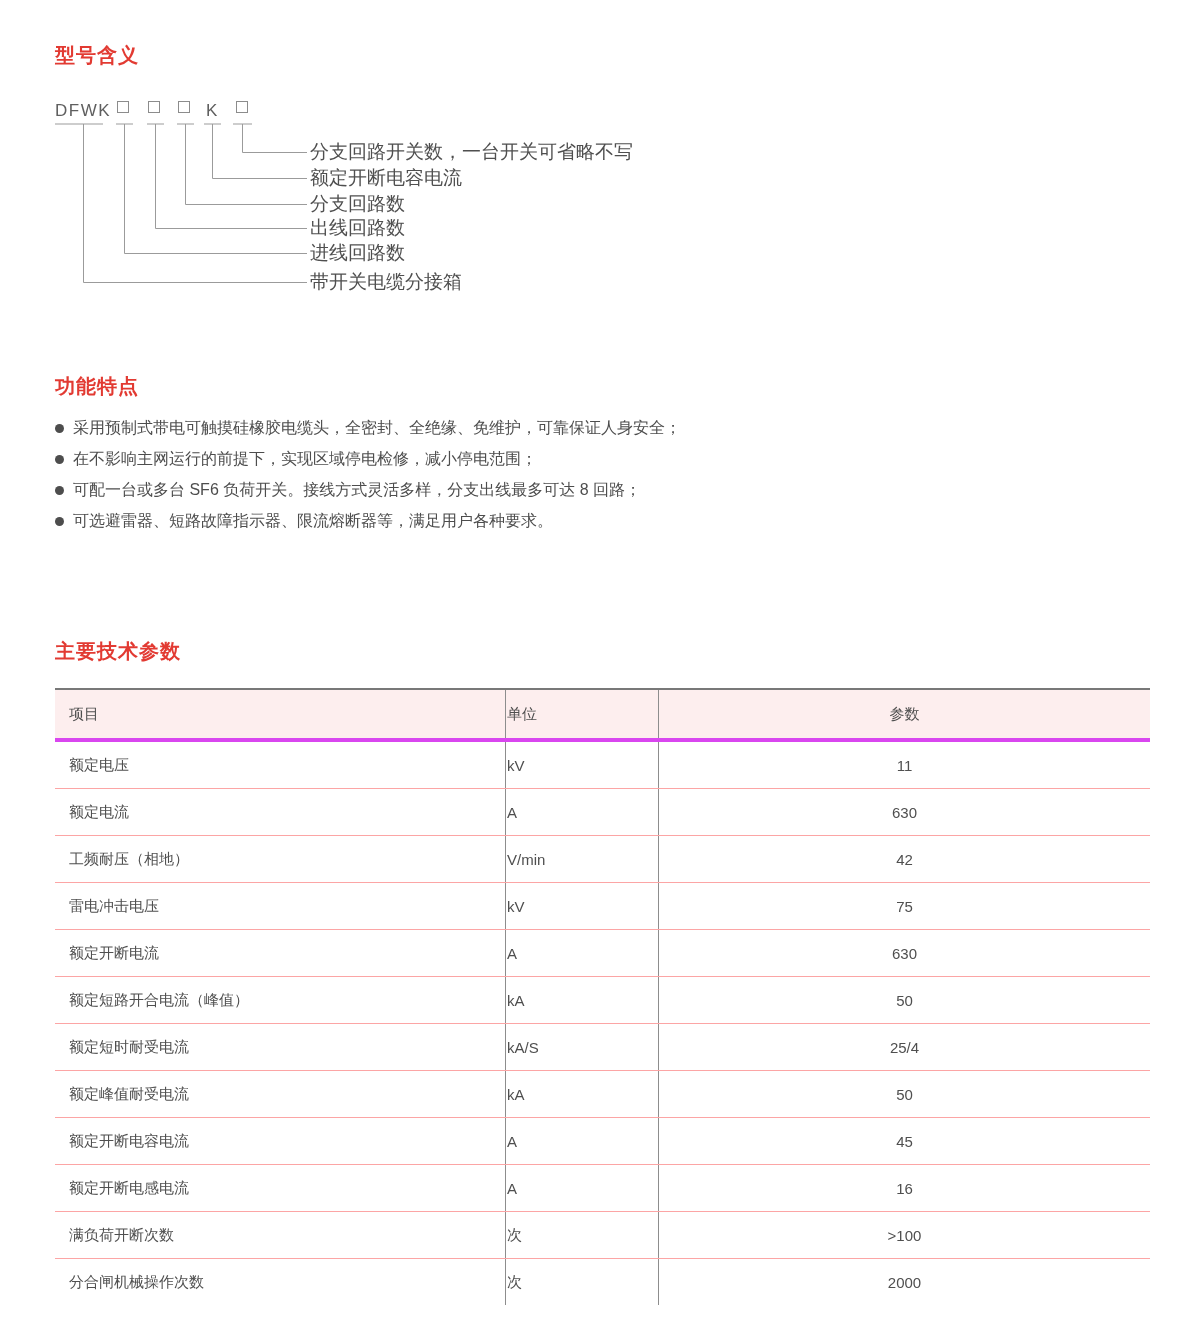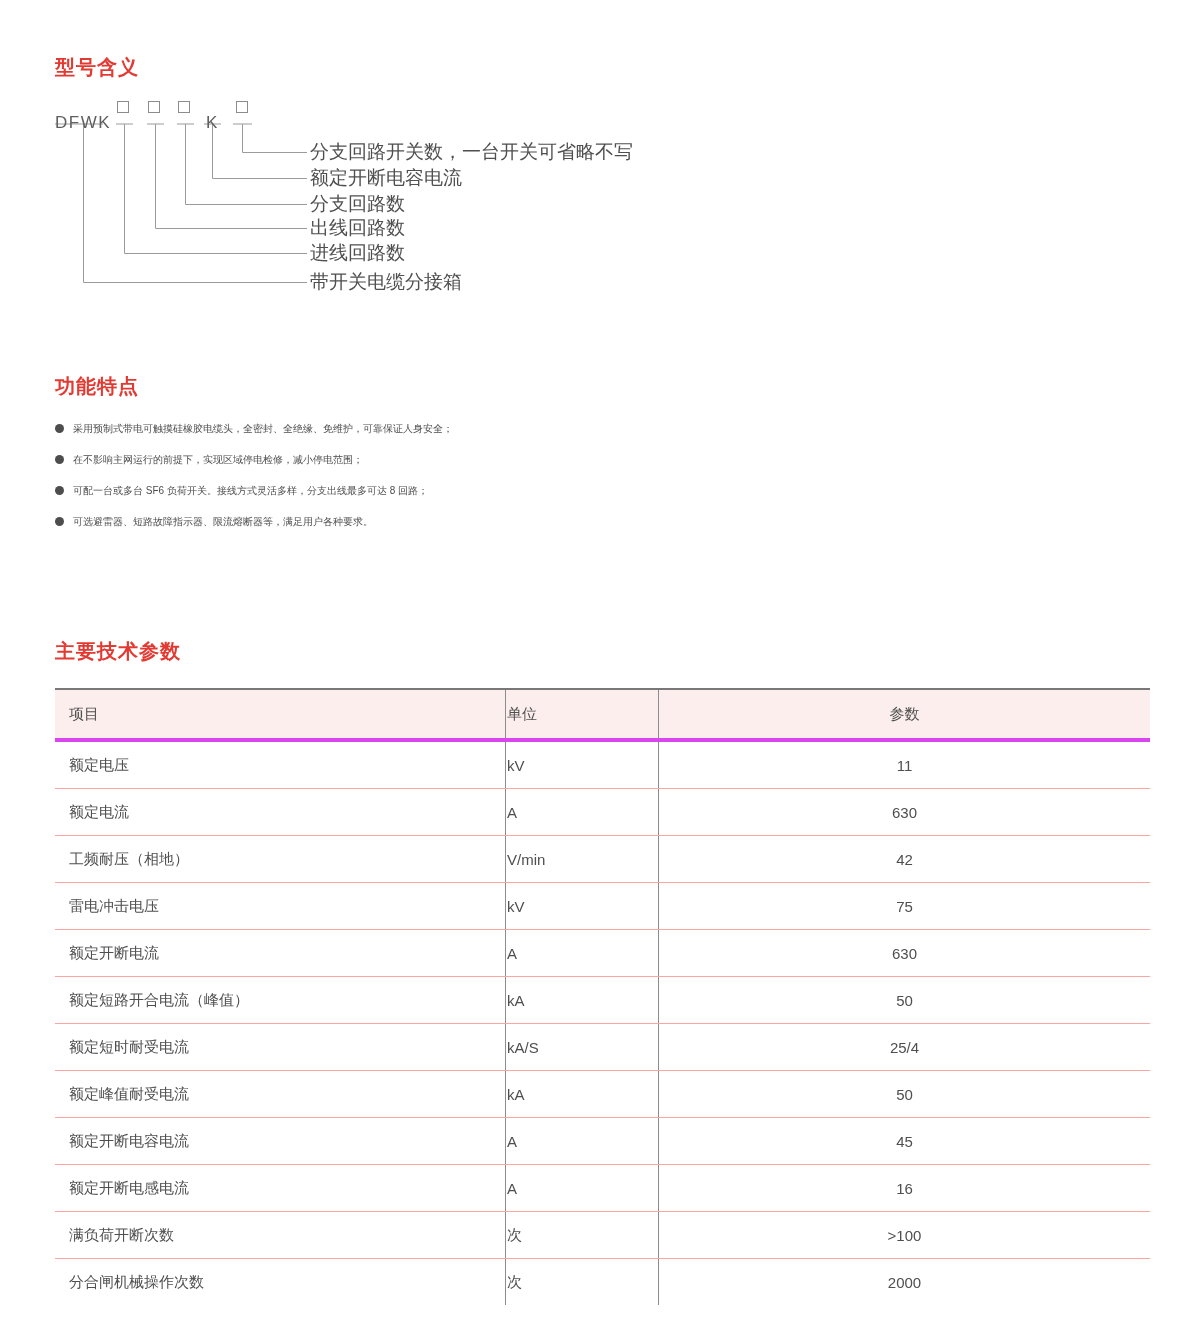--- a/index.html
+++ b/index.html
@@ -6,31 +6,31 @@
   .page{
     position:relative;width:1200px;height:1337px;background:#ffffff;overflow:hidden;
     font-family:"Liberation Sans","DejaVu Sans",sans-serif;color:#4f4f4f;
   }
   .sec-title{
     position:absolute;left:55px;margin:0;
     font-size:20px;font-weight:bold;color:#e23a32;letter-spacing:1px;white-space:nowrap;
   }
   
   .diagram{position:absolute;left:55px;top:97px;width:780px;height:205px;}
-  .code{position:absolute;top:16px;font-size:17px;color:#5f5f5f;letter-spacing:1.5px;white-space:nowrap;}
+  .code{position:absolute;top:4px;font-size:17px;color:#5f5f5f;letter-spacing:1.5px;white-space:nowrap;}
   .code-prefix{left:0;}
   .code-k{left:151px;}
   .pbox{position:absolute;top:4px;width:10px;height:10px;border:1.5px solid #8c8c8c;background:#fff;}
   .connectors{position:absolute;left:0;top:0;}
   .dlabel{
     position:absolute;left:255px;font-size:19px;line-height:20px;color:#4f4f4f;white-space:nowrap;
   }
   
   .features{position:absolute;left:55px;top:413px;margin:0;padding:0;list-style:none;width:980px;}
-  .features li{display:flex;align-items:center;height:31px;font-size:10px;color:#4d4d4d;white-space:nowrap;}
+  .features li{display:flex;align-items:center;height:31px;font-size:16px;color:#4d4d4d;white-space:nowrap;}
   .dot{width:9px;height:9px;border-radius:50%;background:#4d4d4d;margin-right:9px;flex:0 0 auto;}
   
   .params{
     position:absolute;left:55px;top:688px;width:1095px;
     border-collapse:collapse;table-layout:fixed;font-size:15px;color:#4f4f4f;
   }
   .params thead th{
     background:#fdeeee;height:46px;font-weight:normal;
     border-top:2px solid #787878;border-bottom:4px solid #d946ef;
   }
@@ -38,21 +38,21 @@
   .params tbody tr:last-child td{border-bottom:none;}
   .c1{width:435px;text-align:left;padding-left:14px;}
   .c2{width:150px;text-align:left;border-left:1px solid #8d8d8d;border-right:1px solid #8d8d8d;}
   .c3{text-align:center;}
 </style>
 </head>
 <body>
 
 <div class="page">
 
-  <h2 class="sec-title" style="top:54px">型号含义</h2>
+  <h2 class="sec-title" style="top:42px">型号含义</h2>
 
   <div class="diagram">
     <svg class="connectors" width="310" height="200" viewBox="0 0 310 200" fill="none" stroke="#9b9b9b" stroke-width="1">
 
       <path d="M0,27 H48 M61,27 H78 M92,27 H109 M122,27 H139 M149,27 H166 M178,27 H197"></path>
 
       <path d="M187.5,27 V55.5 H252"></path>
       <path d="M157.5,27 V81.5 H252"></path>
       <path d="M130.5,27 V107.5 H252"></path>
       <path d="M100.5,27 V131.5 H252"></path>

